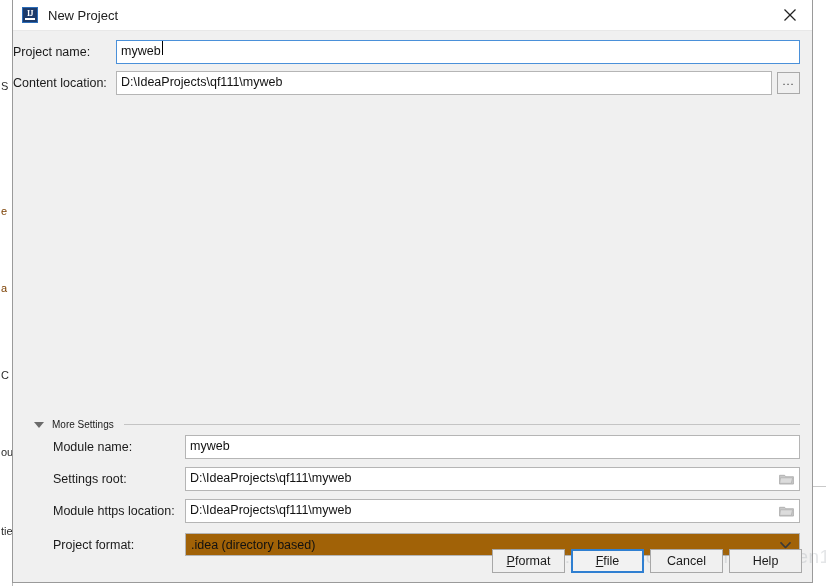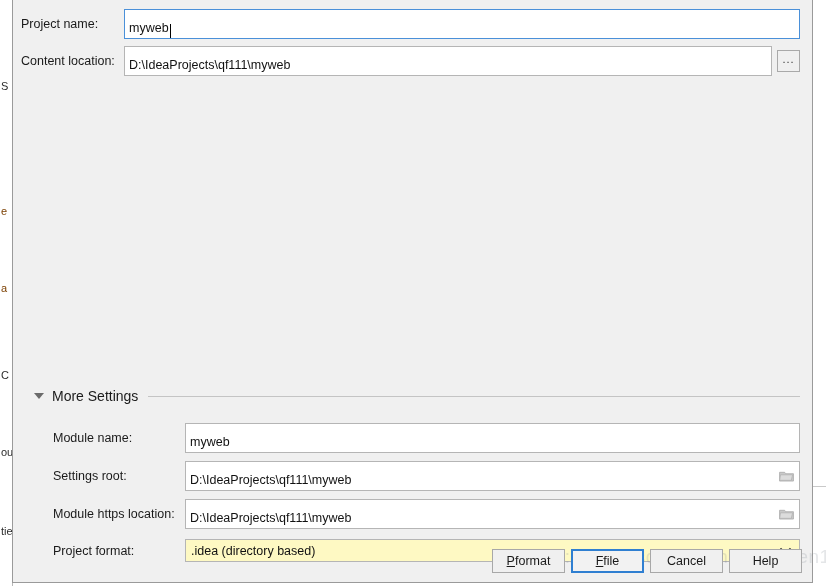--- a/index.html
+++ b/index.html
@@ -120,46 +120,46 @@
   .close-btn svg { display: block; }
 
   .dialog-body {
     flex: 1;
     position: relative;
     padding: 0;
   }
 
   
   .top-form {
-    padding: 9px 12px 0 8px;
+    padding: 9px 12px 0 0;
   }
   .form-row {
     display: flex;
     align-items: center;
     margin-bottom: 7px;
   }
   .form-row .lbl {
     font-size: 12.5px;
     color: #1a1a1a;
     white-space: nowrap;
   }
   .lbl-top { width: 103px; }
 
   .txtbox {
-    height: 30px;
+    height: 24px;
     box-sizing: border-box;
     background: #ffffff;
     border: 1px solid #b5b5b5;
     font-family: "Liberation Sans", sans-serif;
     font-size: 12.5px;
     color: #111111;
     padding: 0 4px;
     line-height: 20px;
     display: flex;
-    align-items: flex-end;
+    align-items: flex-start;
     outline: none;
   }
   .txtbox.focused {
     border: 1px solid #4a90d9;
     box-shadow: inset 0 0 0 1px #ffffff;
   }
   .caret {
     display: inline-block;
     width: 1px;
     height: 14px;
@@ -197,33 +197,33 @@
   }
   .ms-arrow {
     width: 0; height: 0;
     border-left: 5px solid transparent;
     border-right: 5px solid transparent;
     border-top: 6px solid #6b6b6b;
     margin-right: 8px;
     margin-left: 9px;
   }
   .ms-label {
-    font-size: 14px;
+    font-size: 10px;
     color: #1a1a1a;
     white-space: nowrap;
   }
   .ms-line {
     flex: 1;
     height: 1px;
     background: #c4c4c4;
     margin-left: 10px;
   }
 
   .ms-form {
-    margin-top: 19px;
+    margin-top: 5px;
     padding-left: 28px;
   }
   .ms-row {
     display: flex;
     align-items: center;
     margin-bottom: 8px;
   }
   .ms-row .lbl {
     font-size: 12.5px;
     white-space: nowrap;
@@ -244,21 +244,21 @@
     top: 50%;
     transform: translateY(-50%);
     width: 15px; height: 12px;
     pointer-events: none;
   }
 
   .combo {
     flex: 1;
     height: 23px;
     box-sizing: border-box;
-    background: #fef9c3;
+    background: #a16207;
     border: 1px solid #b5b5b5;
     font-size: 12.5px;
     color: #111111;
     display: flex;
     align-items: center;
     padding: 0 5px;
     position: relative;
     cursor: default;
   }
   .combo .chev {
@@ -356,20 +356,33 @@
     
     
     
     
   </div>
 
 </div>
 
 <div id="dialog">
 
+  <div class="titlebar">
+    <div class="title-icon">
+      <span class="ij">IJ</span>
+      <span class="bar"></span>
+    </div>
+    <div class="title-text">New Project</div>
+    <div class="close-btn">
+      <svg width="14" height="14" viewBox="0 0 14 14">
+        <line x1="1.5" y1="1.5" x2="12.5" y2="12.5" stroke="#222" stroke-width="1.3"></line>
+        <line x1="12.5" y1="1.5" x2="1.5" y2="12.5" stroke="#222" stroke-width="1.3"></line>
+      </svg>
+    </div>
+  </div>
 
   <div class="dialog-body">
 
     <div class="top-form">
 
       <div class="form-row">
         <div class="lbl lbl-top">Project name:</div>
         <div class="txtbox focused" style="flex:1;">
           <span>myweb</span>
             <span class="caret"></span>

